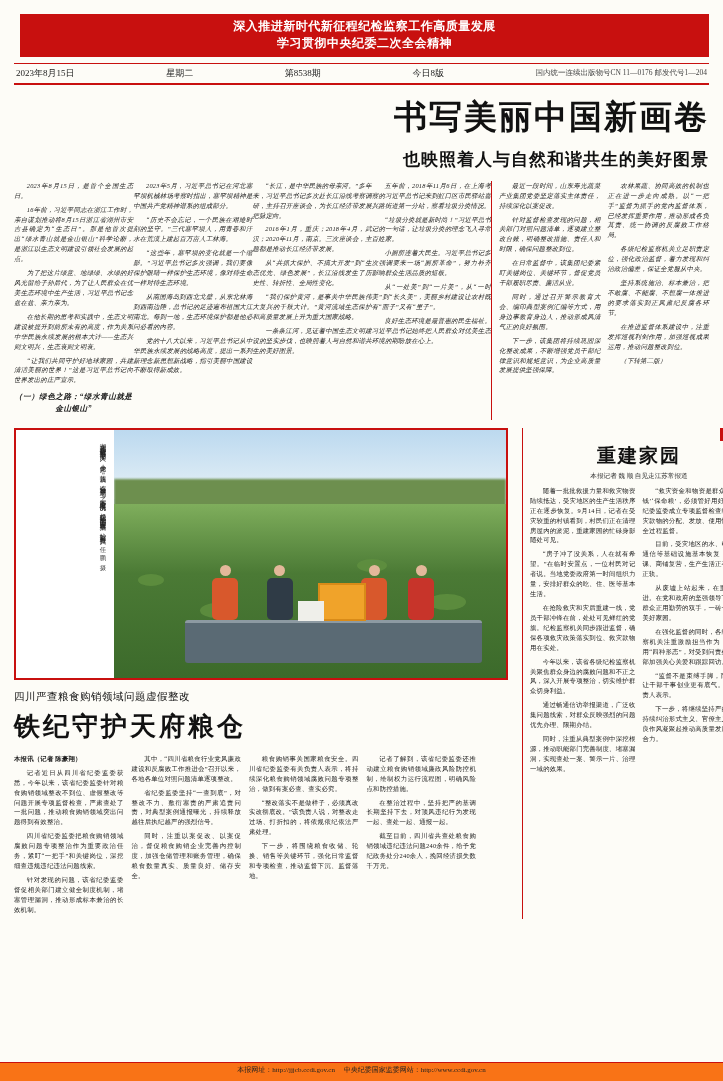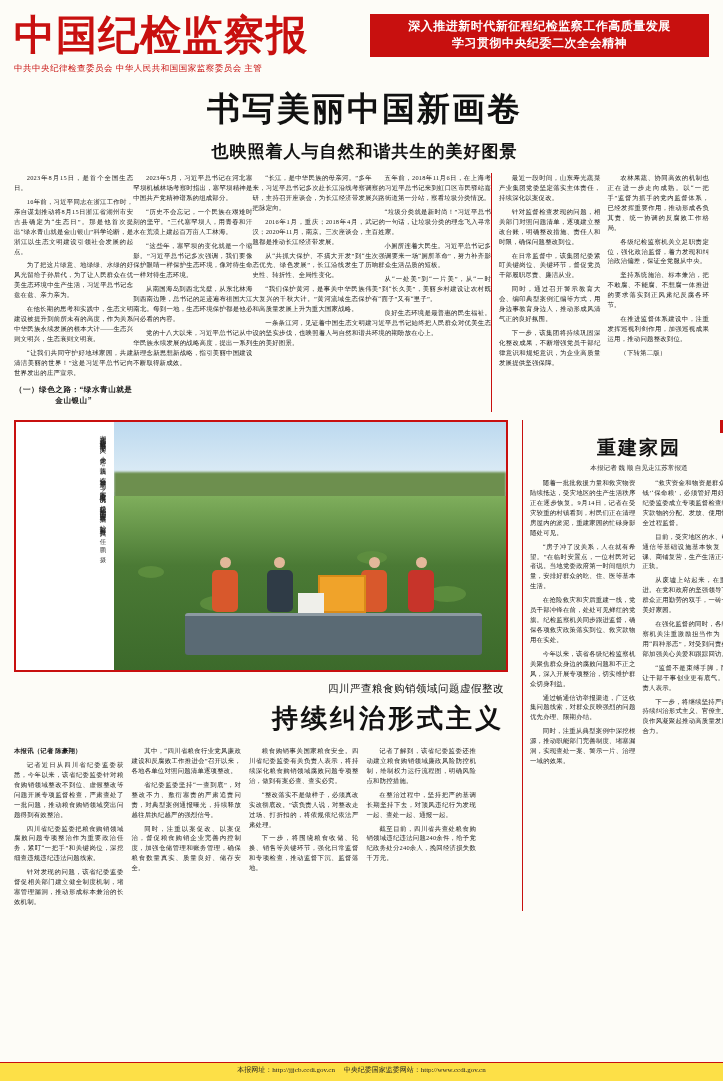--- a/index.html
+++ b/index.html
@@ -39,32 +39,32 @@
   }
   
   .inforow{
     display:flex;align-items:center;justify-content:space-between;
     border-top:1px solid #c8100f;border-bottom:2px solid #c8100f;
     margin:4px 14px 0 14px;padding:3px 2px;font-size:9px;color:#222;
   }
   .inforow .c{white-space:nowrap;}
   .inforow .c.small{font-size:7.5px;color:#444;}
   
-  .headline-wrap{padding:10px 8px 4px 14px;text-align:center;}
+  .headline-wrap{padding:10px 14px 4px 14px;text-align:right;}
   .headline{
     font-family:"DejaVu Serif", serif;
     font-size:33px;font-weight:bold;color:#111;letter-spacing:2px;
   }
   .subhead{
     margin-top:8px;font-size:17px;color:#111;letter-spacing:1px;font-weight:bold;
   }
   .credit{margin-top:6px;font-size:8px;color:#333;}
   
   .topcols{
-    display:flex;padding:6px 14px 0 14px;
+    display:flex;padding:6px 14px 0 14px;font-style:italic;
   }
   .col{
     font-size:6.4px;line-height:1.55;color:#1a1a1a;text-align:justify;
     flex:1;letter-spacing:.2px;
   }
   .col p{margin:0 0 4px 0;text-indent:2em;}
   .col .subtitle{
     text-indent:0;font-weight:bold;font-size:7.6px;text-align:center;margin:6px 0 5px 0;
     letter-spacing:.5px;
   }
@@ -94,21 +94,21 @@
     position:absolute;left:18%;right:6%;bottom:6%;height:16%;
     background:#5a6a74;border-top:3px solid #8d9aa2;border-radius:3px;
   }
   .person{position:absolute;bottom:18%;width:34px;height:68px;}
   .person .head{width:11px;height:11px;border-radius:50%;background:#e3b89a;margin:0 auto;}
   .person .body{width:26px;height:42px;margin:2px auto 0;border-radius:5px;}
   .box-orange{position:absolute;width:44px;height:34px;background:#f0a32a;border:2px solid #d98b18;bottom:23%;left:52%;}
   .box-white{position:absolute;width:26px;height:20px;background:#efefea;bottom:23%;left:47%;}
   
   .midhead{
-    text-align:right;padding:10px 14px 2px 14px;
+    text-align:left;padding:10px 14px 2px 14px;
   }
   .midhead .kicker{font-size:10.5px;color:#111;letter-spacing:.5px;}
   .midhead .big{
     font-family:"DejaVu Serif", serif;
     font-size:26px;font-weight:bold;color:#111;letter-spacing:3px;margin-top:5px;
   }
   
   .botcols{display:flex;padding:8px 14px 0 14px;gap:8px;}
   
   .feature-head{
@@ -119,41 +119,44 @@
   }
   .feature-title{
     text-align:center;font-size:19px;font-weight:bold;color:#111;letter-spacing:2px;
     margin:2px 0 3px 0;font-family:"DejaVu Serif", serif;
   }
   .feature-by{text-align:center;font-size:6.6px;color:#333;margin-bottom:5px;}
   
   .footer{
     position:absolute;left:0;right:0;bottom:0;height:16px;
     border-top:1px solid #c8100f;text-align:center;font-size:7px;color:#222;
-    padding-top:2px;background:#fde047;
+    padding-top:2px;background:#f97316;
   }
 </style>
 </head>
 <body>
 
 <div class="page">
 
   <div class="masthead">
-    <div class="mast-left">
-      <div class="mast-title">中国纪检监察报</div>
-      <div class="mast-sub">中共中央纪律检查委员会  中华人民共和国国家监察委员会  主管</div>
-    </div>
     <div class="mast-right">
       <div class="slogan-box">
         <div>深入推进新时代新征程纪检监察工作高质量发展</div>
         <div>学习贯彻中央纪委二次全会精神</div>
       </div>
     </div>
   </div>
 
+  <div class="inforow">
+    <span class="c">2023年8月15日</span>
+    <span class="c">星期二</span>
+    <span class="c">第8538期</span>
+    <span class="c">今日8版</span>
+    <span class="c small">国内统一连续出版物号CN 11—0176    邮发代号1—204</span>
+  </div>
 
   <div class="headline-wrap">
     <div class="headline">书写美丽中国新画卷</div>
     <div class="subhead">也映照着人与自然和谐共生的美好图景</div>
   </div>
 
   <div class="topcols">
 
     <div class="col">
       <p>2023年8月15日，是首个全国生态日。</p>
@@ -238,21 +241,21 @@
             <div class="head"></div>
             <div class="body" style="background:#c7342a;"></div>
           </div>
           <div class="box-orange"></div>
           <div class="box-white"></div>
         </div>
       </div>
 
       <div class="midhead" style="width:490px;">
         <div class="kicker">四川严查粮食购销领域问题虚假整改</div>
-        <div class="big">持续纠治形式主义</div>
+        <div class="big">铁纪守护天府粮仓</div>
       </div>
 
       <div class="botcols" style="width:490px;box-sizing:border-box;">
         <div class="col">
           <p style="text-indent:0;font-weight:bold;">本报讯（记者 陈豪翔）</p>
           <p>记者近日从四川省纪委监委获悉，今年以来，该省纪委监委针对粮食购销领域整改不到位、虚假整改等问题开展专项监督检查，严肃查处了一批问题，推动粮食购销领域突出问题得到有效整治。</p>
           <p>四川省纪委监委把粮食购销领域腐败问题专项整治作为重要政治任务，紧盯“一把手”和关键岗位，深挖细查违规违纪违法问题线索。</p>
           <p>针对发现的问题，该省纪委监委督促相关部门建立健全制度机制，堵塞管理漏洞，推动形成标本兼治的长效机制。</p>
         </div>
         <div class="col">

